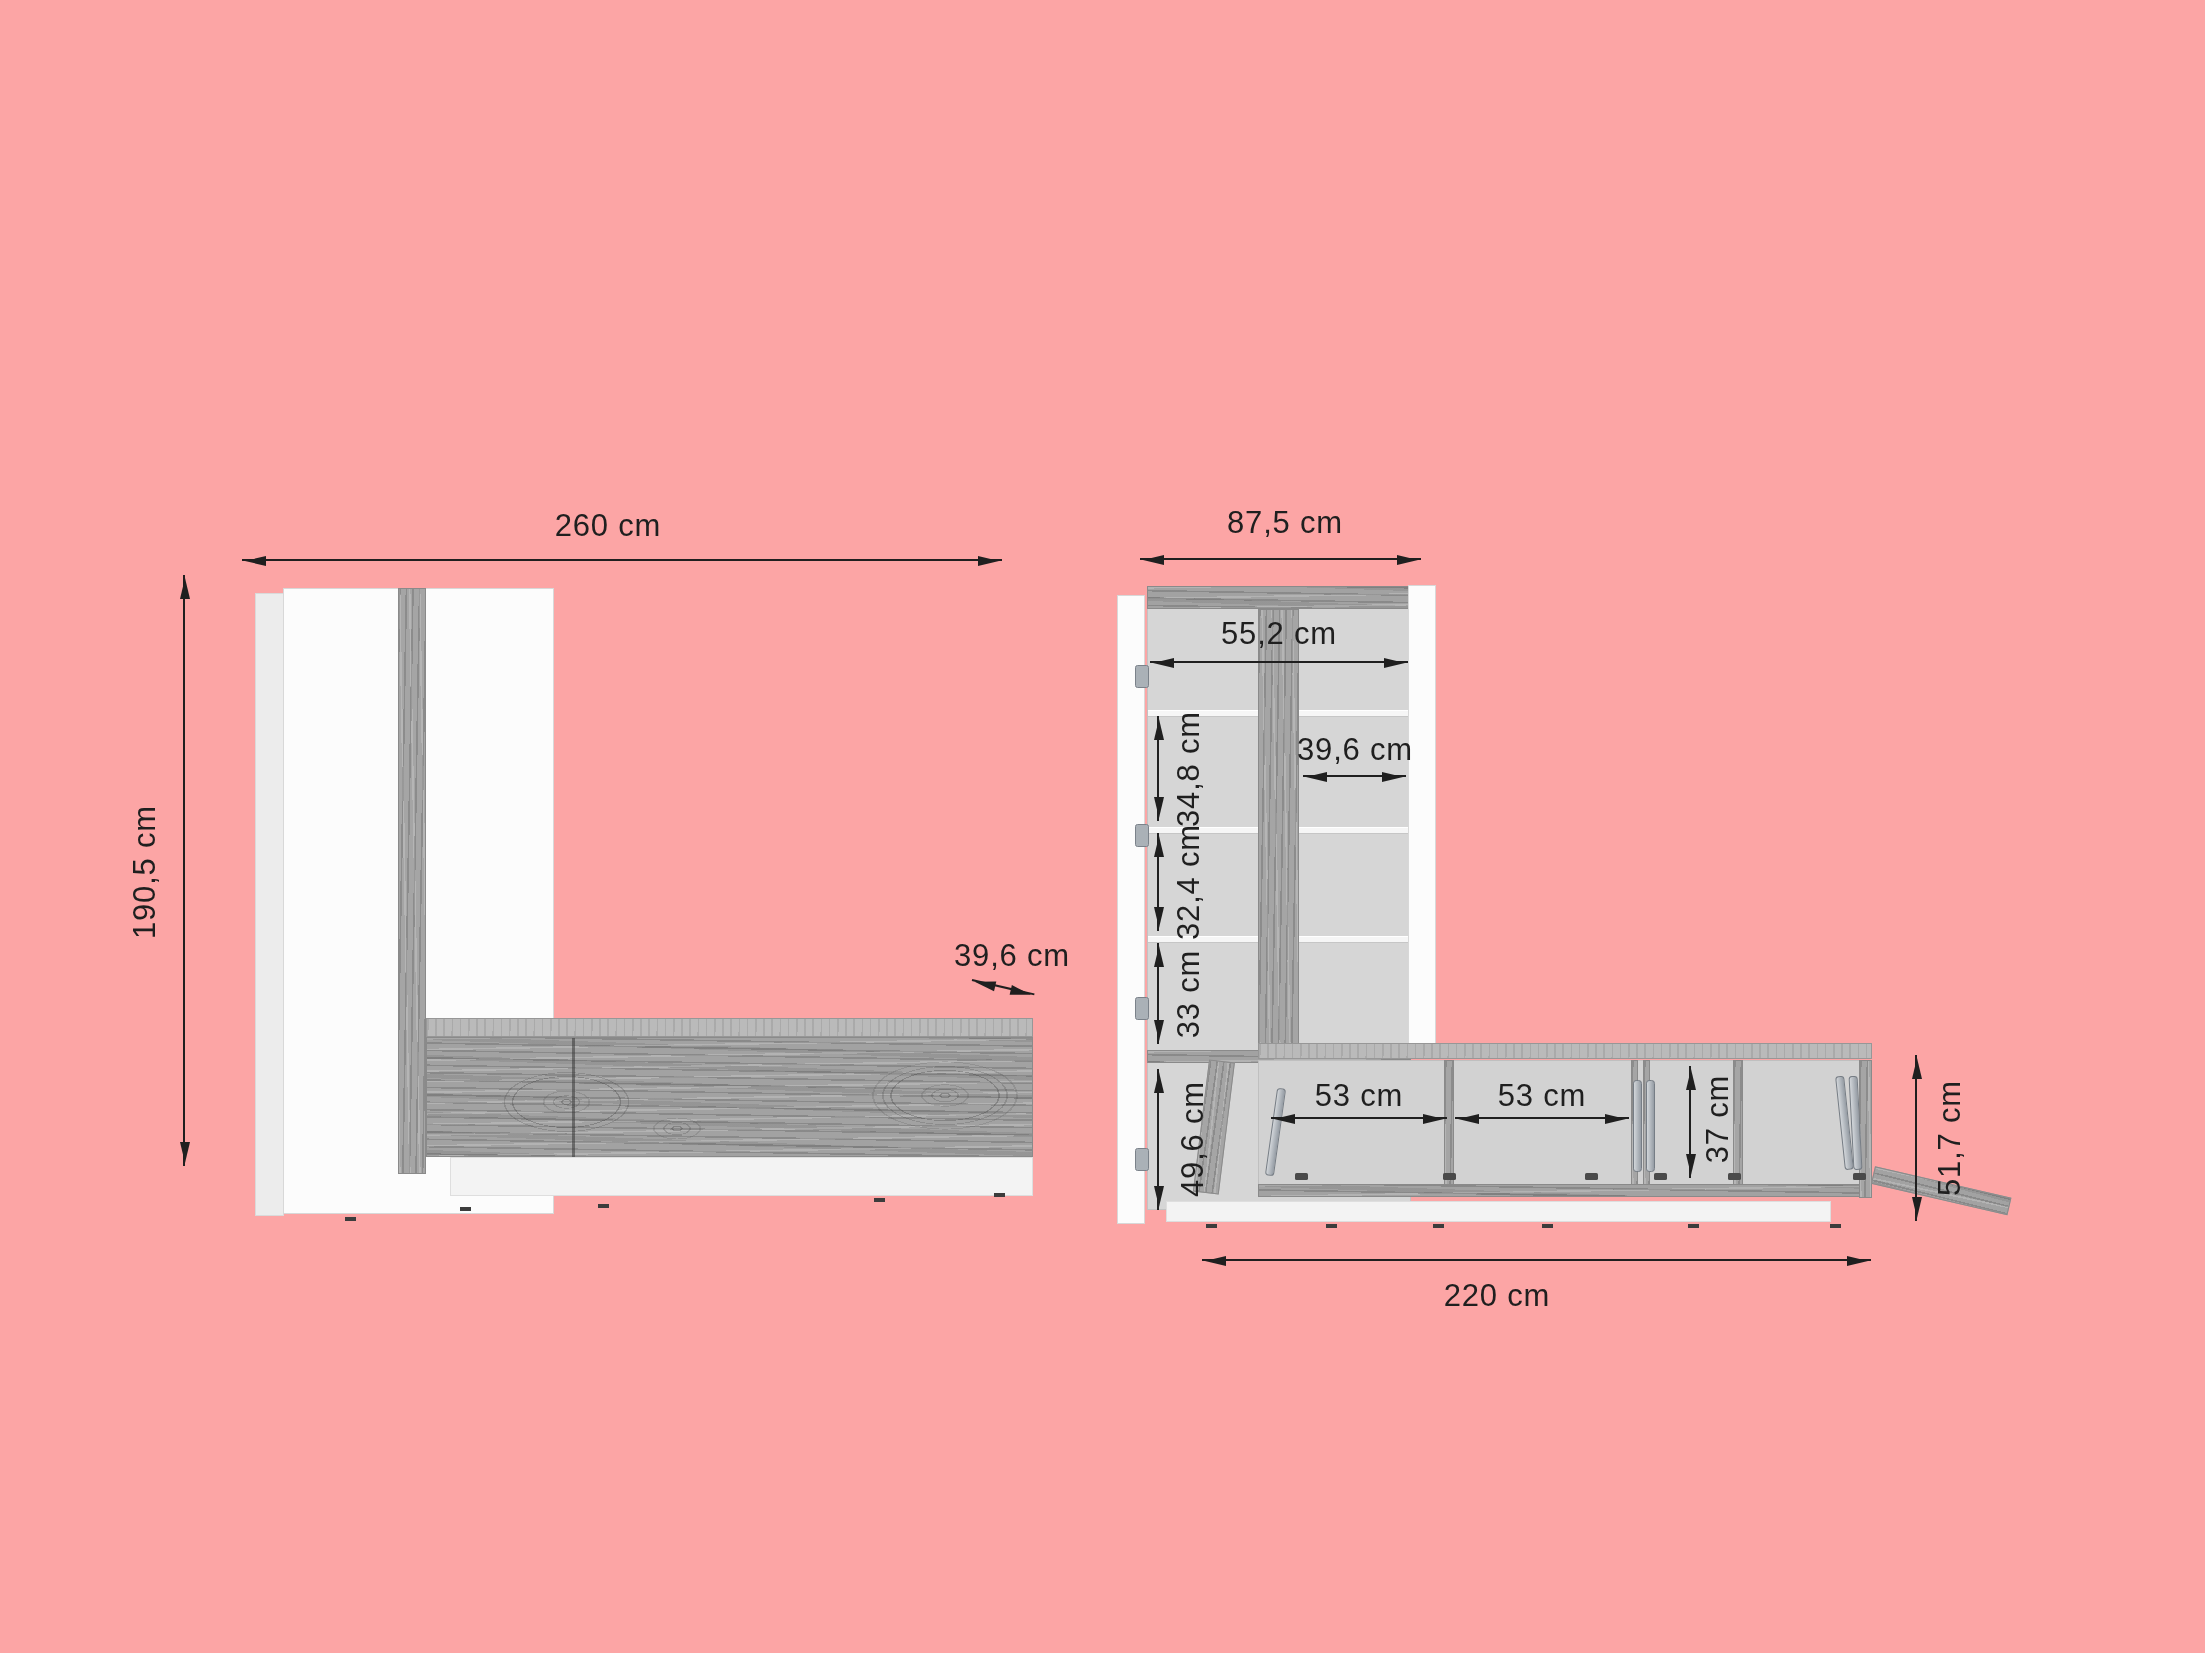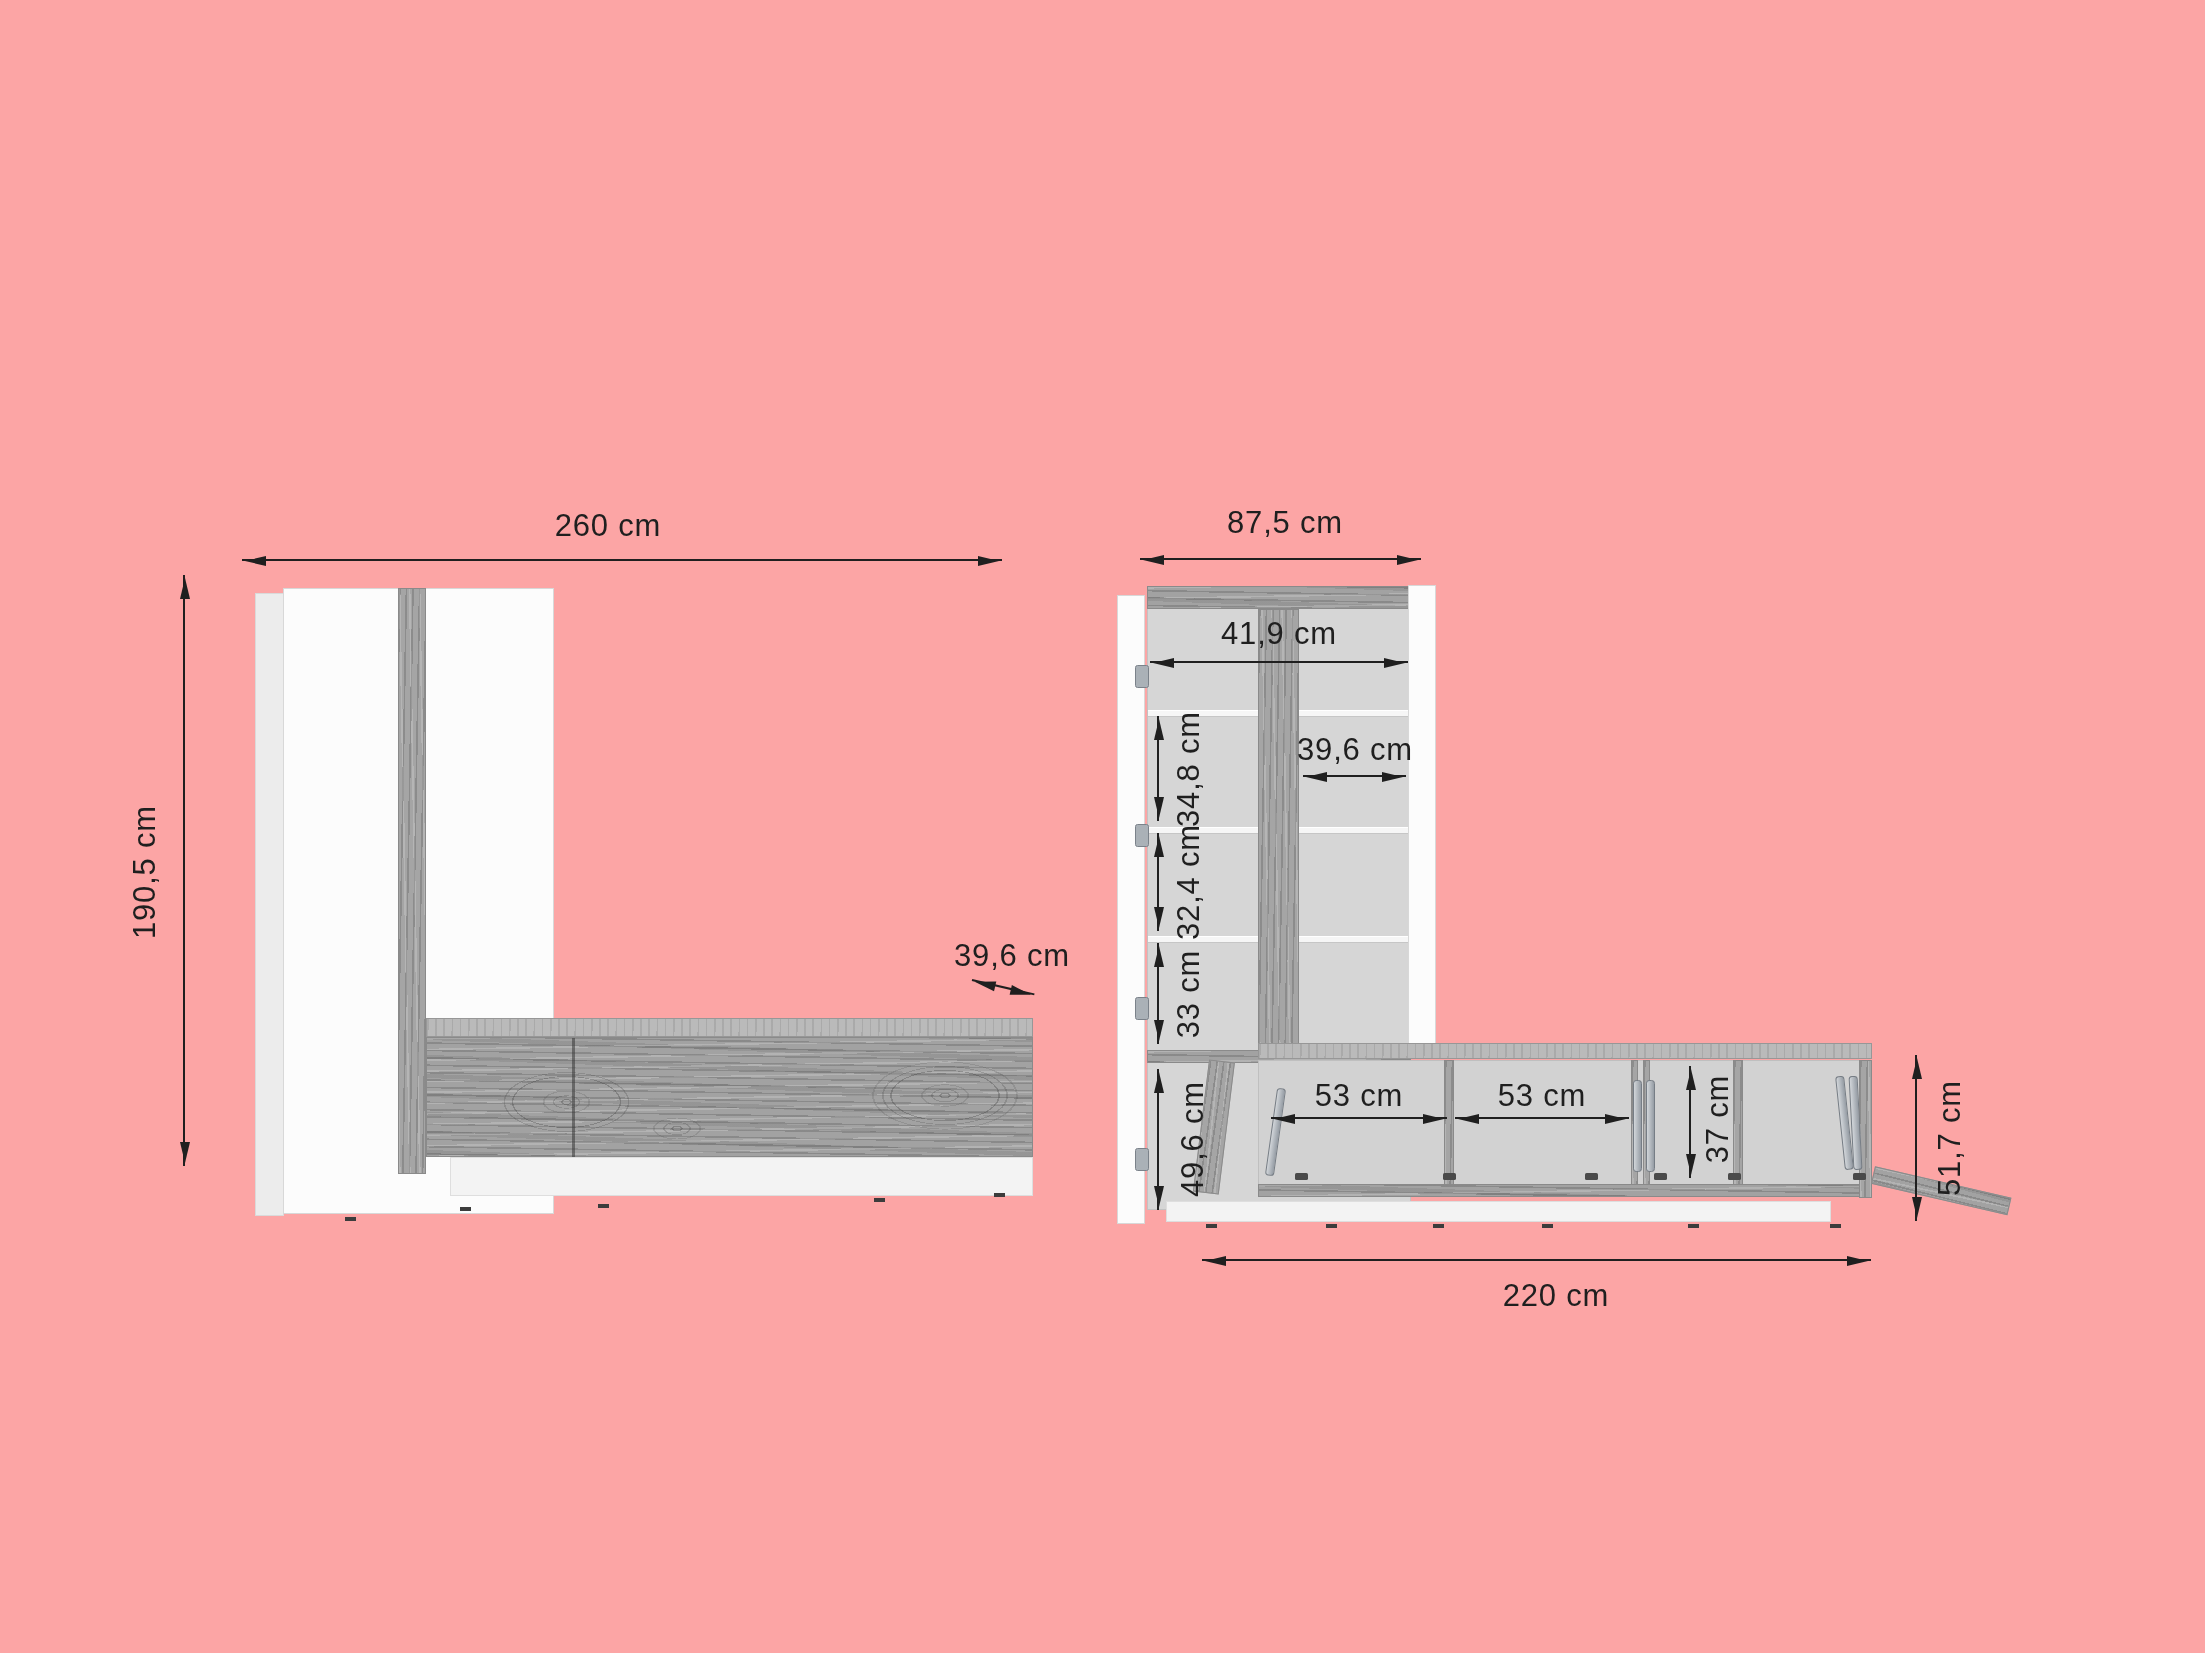--- a/index.html
+++ b/index.html
@@ -144,21 +144,21 @@
     <div class="foot" style="left:1326px;top:1224px;"></div>
     <div class="foot" style="left:1433px;top:1224px;"></div>
     <div class="foot" style="left:1542px;top:1224px;"></div>
     <div class="foot" style="left:1688px;top:1224px;"></div>
     <div class="foot" style="left:1830px;top:1224px;"></div>
 
     <div class="dh" style="left:1140px;top:558px;width:281px;"></div>
     <div class="dim-label" style="left:1285px;top:523px;text-align:center;">87,5 cm</div>
 
     <div class="dh" style="left:1150px;top:661px;width:258px;"></div>
-    <div class="dim-label" style="left:1279px;top:634px;">41,9 cm</div>
+    <div class="dim-label" style="left:1279px;top:634px;">55,2 cm</div>
 
     <div class="dh" style="left:1303px;top:775px;width:103px;"></div>
     <div class="dim-label" style="left:1355px;top:750px;">39,6 cm</div>
 
     <div class="dv" style="left:1157px;top:716px;height:105px;"></div>
     <div class="dim-label rot" style="left:1189px;top:769px;">34,8 cm</div>
 
     <div class="dv" style="left:1157px;top:833px;height:98px;"></div>
     <div class="dim-label rot" style="left:1189px;top:882px;">32,4 cm</div>
 
@@ -174,17 +174,17 @@
     <div class="dh" style="left:1455px;top:1117px;width:174px;"></div>
     <div class="dim-label" style="left:1542px;top:1096px;">53 cm</div>
 
     <div class="dv" style="left:1689px;top:1066px;height:112px;"></div>
     <div class="dim-label rot" style="left:1718px;top:1119px;">37 cm</div>
 
     <div class="dv" style="left:1915px;top:1055px;height:166px;"></div>
     <div class="dim-label rot" style="left:1950px;top:1138px;">51,7 cm</div>
 
     <div class="dh" style="left:1202px;top:1259px;width:669px;"></div>
-    <div class="dim-label" style="left:1556px;top:1296px;text-align:right;">220 cm</div>
+    <div class="dim-label" style="left:1497px;top:1296px;text-align:right;">220 cm</div>
   </div>
 
 </div>
 
 
 </body></html>

